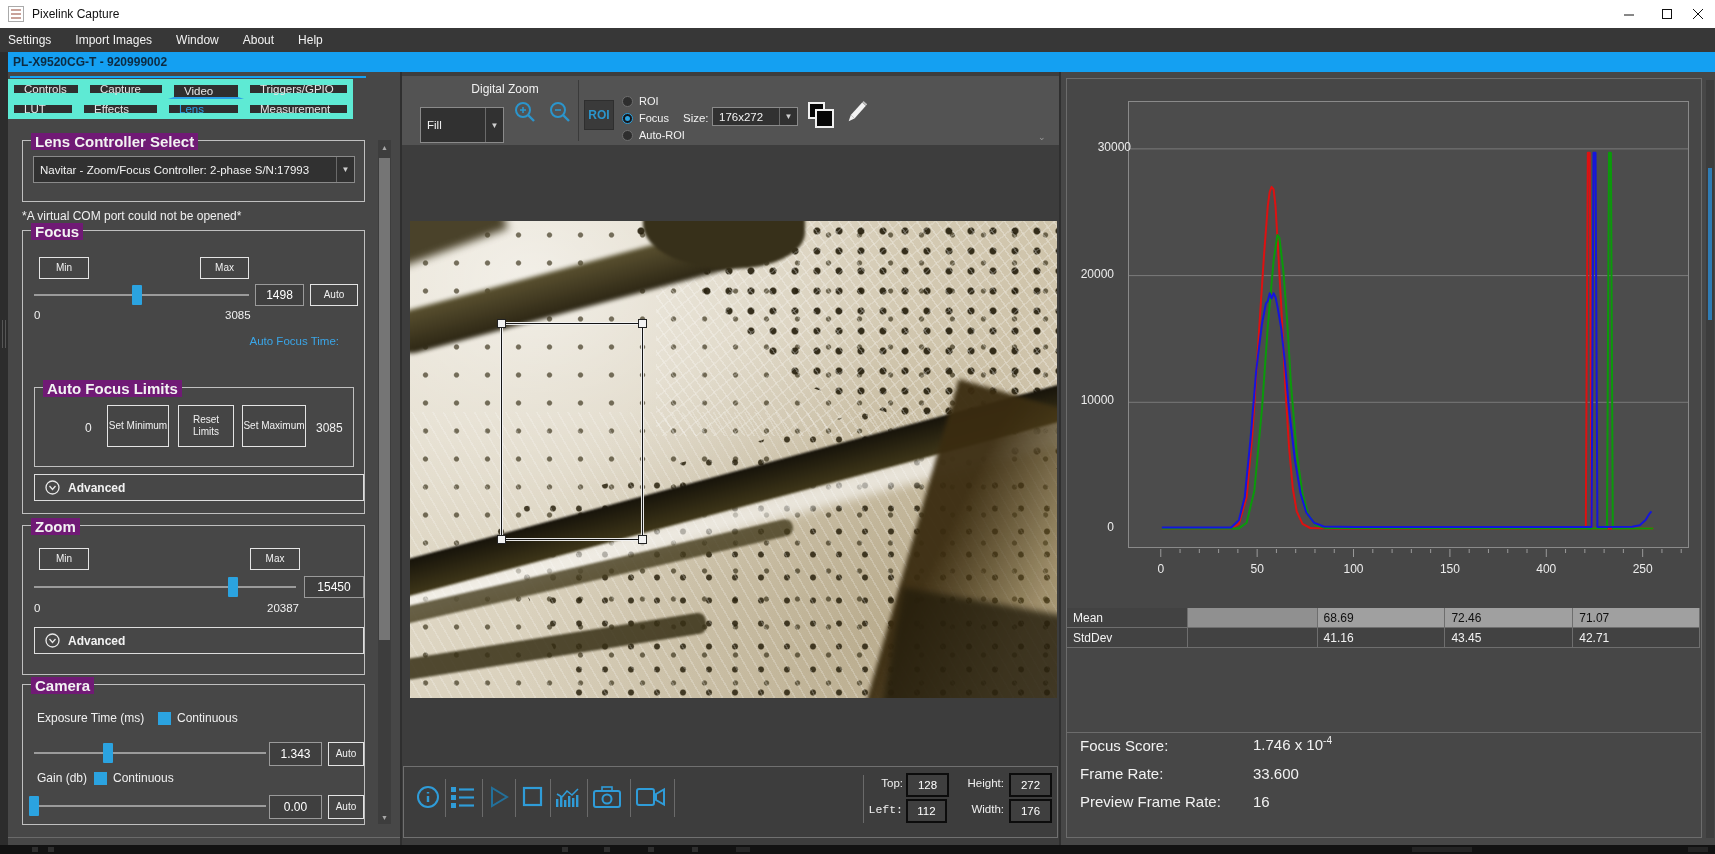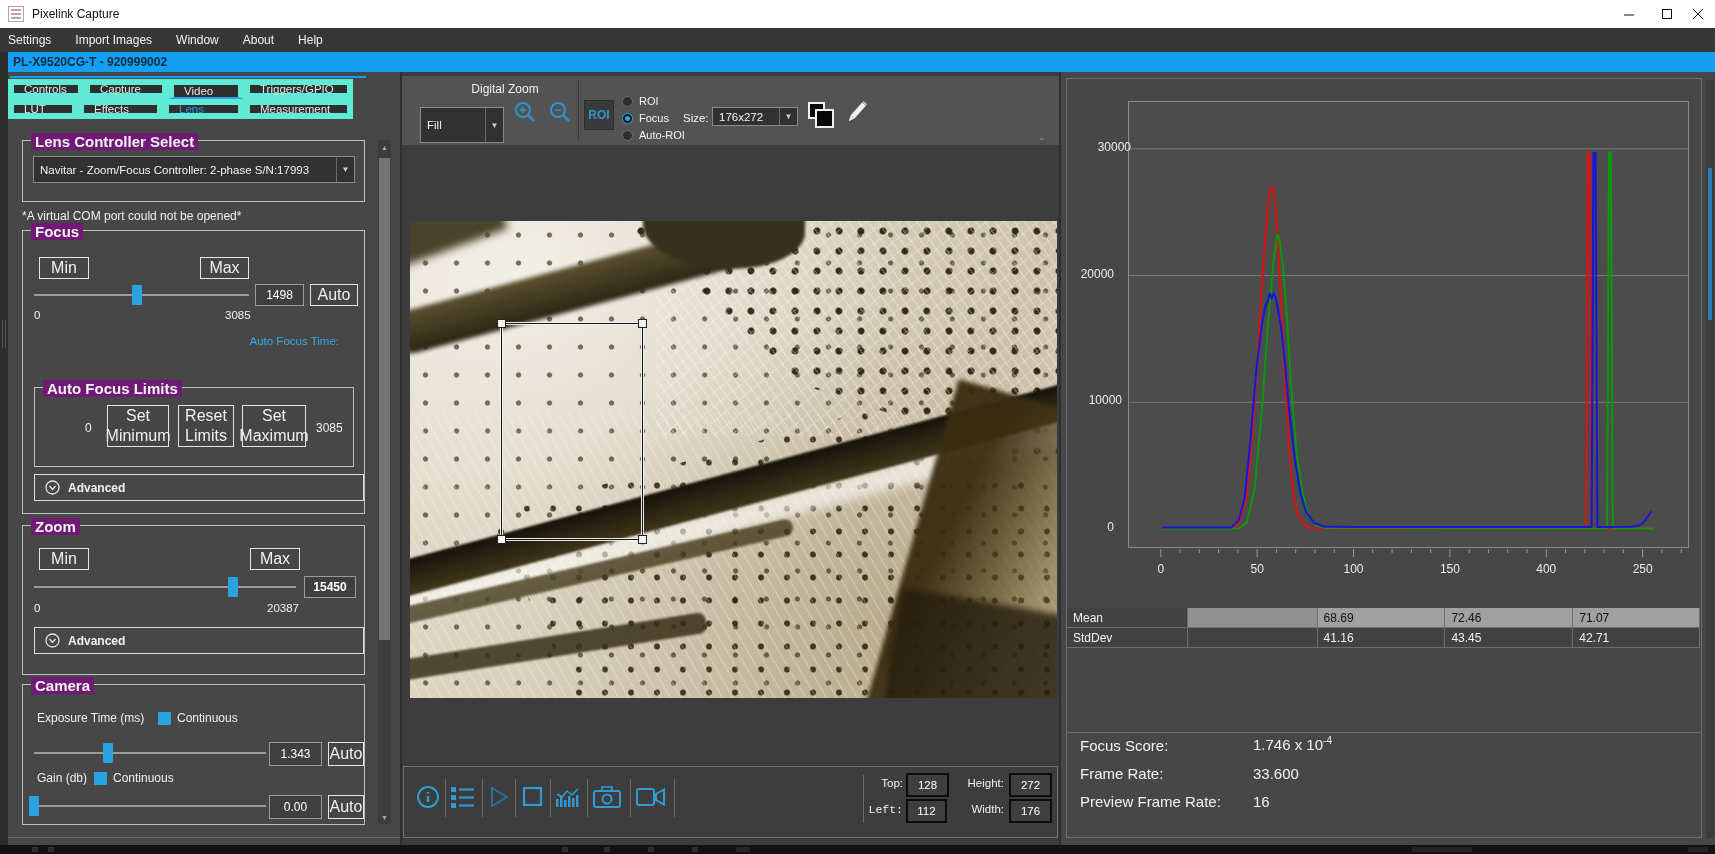--- a/index.html
+++ b/index.html
@@ -18,21 +18,21 @@
   .camerabar{left:8px;top:52px;width:1707px;height:20px;background:#14a0f2;display:flex;align-items:center;padding-left:5px;}
   .camerabar span{color:#0d2b42;font-size:12px;font-weight:600;}
   .left-rail{left:0;top:52px;width:8px;height:793px;background:#2c2c2c;}
   
   .tab{background:#2f2f2f;border:6px solid #5eead4;color:#e6e6e6;font-size:11.5px;display:flex;align-items:center;padding-left:10px;}
   .tab.active-blue{color:#2aa0e8;}
   .tab.video-underline{border-bottom:2px solid #2aa0e8;}
   
   .grp{border:1px solid #c0c0c0;}
   .grp-lbl{position:absolute;top:-8px;left:8px;background:#701a75;padding:0 4px;color:#f2f2f2;font-size:15px;font-weight:600;white-space:nowrap;}
-  .btn{background:#454545;border:1px solid #e4e4e4;color:#f0f0f0;display:flex;align-items:center;justify-content:center;font-size:16px;text-align:center;line-height:1.25;}
+  .btn{background:#454545;border:1px solid #e4e4e4;color:#f0f0f0;display:flex;align-items:center;justify-content:center;font-size:10px;text-align:center;line-height:1.25;}
   .val{background:#3f3f3f;border:1px solid #9a9a9a;color:#fff;display:flex;align-items:center;justify-content:center;font-size:12px;}
   .slider{height:20px;}
   .slider .line{position:absolute;left:0;top:9px;width:100%;height:2px;background:#9b9b9b;}
   .slider .thumb{position:absolute;top:0;width:10px;height:20px;background:#2ba3e0;border-radius:1px;margin-left:-5px;}
   .chk{width:13px;height:13px;background:#2ba3e0;}
   .dd{background:#313131;border:1px solid #8a8a8a;display:flex;align-items:stretch;}
   .dd .ddtxt{flex:1;color:#f2f2f2;font-size:11.5px;display:flex;align-items:center;padding:0 6px;overflow:hidden;white-space:nowrap;}
   .dd .arw{width:18px;border-left:1px solid #6a6a6a;display:flex;align-items:center;justify-content:center;color:#cfcfcf;font-size:8px;}
   .advbar{border:1px solid #dedede;display:flex;align-items:center;gap:8px;padding-left:10px;color:#f2f2f2;font-size:12px;font-weight:600;}
   .link-blue{color:#3aa6e8;font-size:11.5px;}
@@ -177,21 +177,21 @@
   </div>
 
   <div class="abs grp" style="left:22px;top:525px;width:343px;height:150px;">
     <div class="grp-lbl">Zoom</div>
     <div class="abs btn" style="left:16px;top:22px;width:50px;height:22px;">Min</div>
     <div class="abs btn" style="left:227px;top:22px;width:50px;height:22px;">Max</div>
     <div class="abs slider" style="left:11px;top:51px;width:262px;">
       <div class="line"></div>
       <div class="thumb" style="left: calc(76%);"></div>
     </div>
-    <div class="abs val" style="left:281px;top:50px;width:52px;height:22px;font-weight:bold;">15450</div>
+    <div class="abs val" style="left:281px;top:50px;width:60px;height:22px;">15450</div>
     <div class="abs txt" style="left:11px;top:76px;font-size:11.5px;">0</div>
     <div class="abs txt" style="left:244px;top:76px;font-size:11.5px;">20387</div>
     <div class="abs advbar" style="left:11px;top:101px;width:330px;height:27px;">
       <svg width="15" height="15" viewBox="0 0 15 15">
           <circle cx="7.5" cy="7.5" r="6.5" fill="none" stroke="#e8e8e8" stroke-width="1.3"></circle>
           <polyline points="4.5,6 7.5,9.5 10.5,6" fill="none" stroke="#e8e8e8" stroke-width="1.3"></polyline>
         </svg>
       <span>Advanced</span>
     </div>
   </div>
@@ -426,21 +426,21 @@
   <div id="xlabels" class="abs" style="left:1128px;top:562px;width:561px;height:16px;">
       <div class="xt" style="left: 15.769px; top: 0px;">0</div>
       <div class="xt" style="left: 112.148px; top: 0px;">50</div>
       <div class="xt" style="left: 208.528px; top: 0px;">100</div>
       <div class="xt" style="left: 304.907px; top: 0px;">150</div>
       <div class="xt" style="left: 401.286px; top: 0px;">400</div>
       <div class="xt" style="left: 497.666px; top: 0px;">250</div>
     </div>
   <div id="ylabels" class="abs" style="left:1062px;top:101px;width:58px;height:447px;">
       <div class="yt" style="left: 0px; top: 419px;">0</div>
-      <div class="yt" style="left: 0px; top: 292.294px; margin-left: 8px;">10000</div>
+      <div class="yt" style="left: 0px; top: 292.294px;">10000</div>
       <div class="yt" style="left: 0px; top: 165.588px;">20000</div>
       <div class="yt" style="left: 17px; top: 38.8813px;">30000</div>
     </div>
 
   <div class="abs" style="left:1066px;top:608px;width:634px;border-left:1px solid #6e6e6e;">
     <div style="display:flex;height:20px;">
       <div class="tcell tdark" style="width:121px;">Mean</div>
       <div class="tcell tlite2" style="width:130px;"></div>
       <div class="tcell tlite" style="width:128px;">68.69</div>
       <div class="tcell tlite" style="width:128px;">72.46</div>

